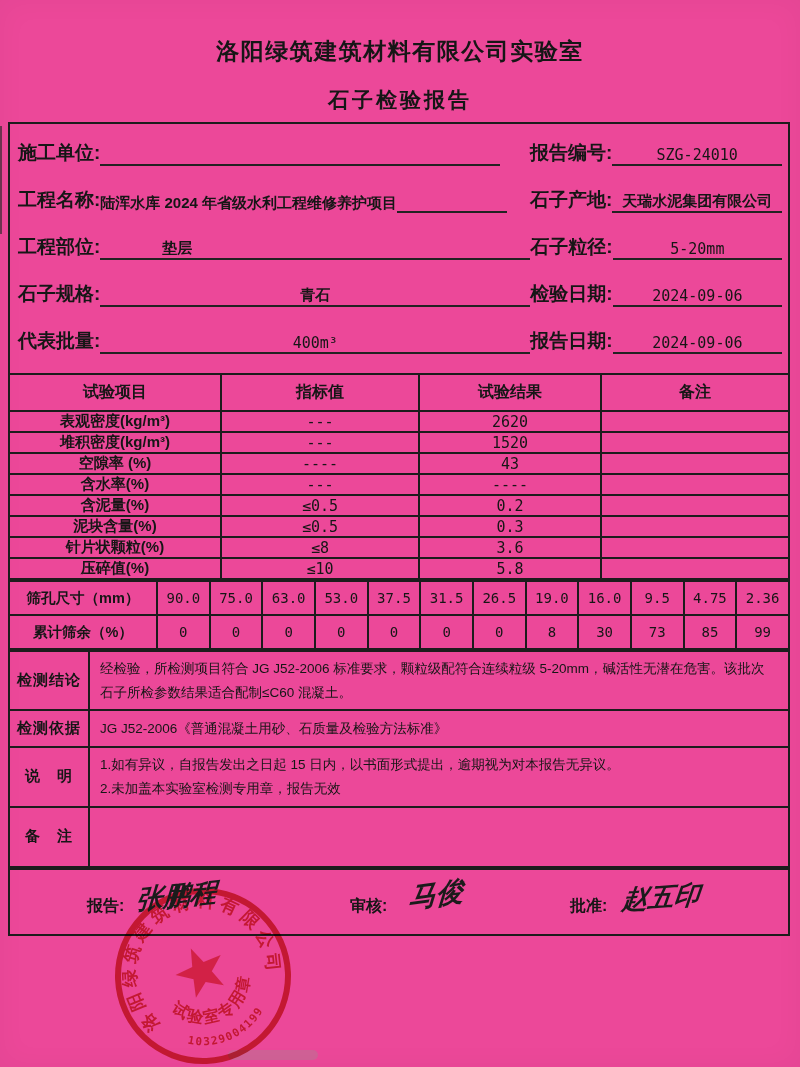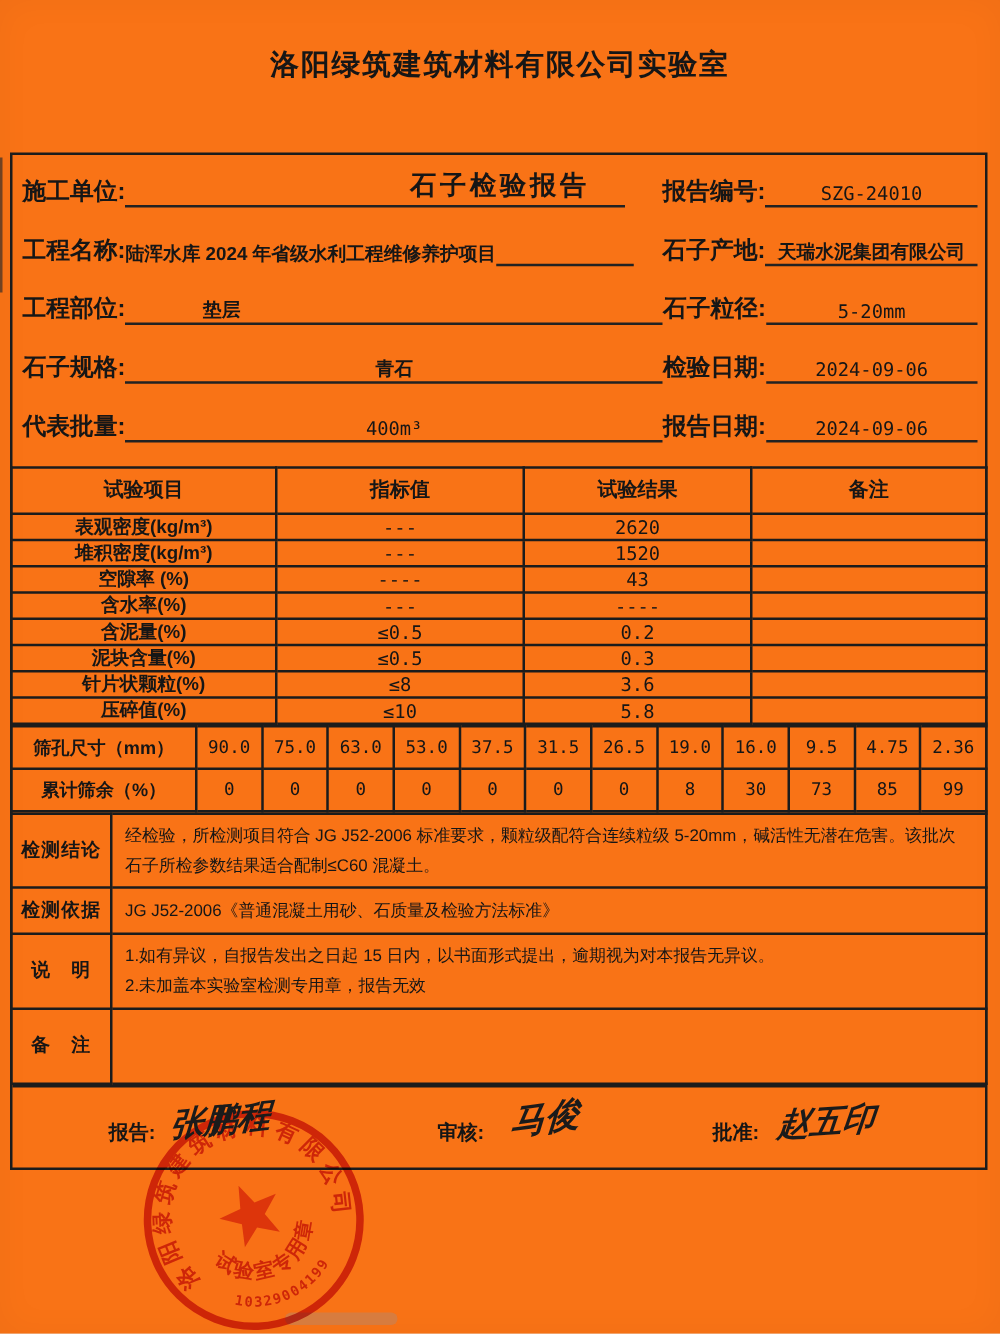--- a/index.html
+++ b/index.html
@@ -1,25 +1,25 @@
 <!DOCTYPE html>
 <html><head>
 <meta charset="utf-8">
 <style>
   * { margin:0; padding:0; box-sizing:border-box; }
   body { background:#e8e8e8; font-family:"Liberation Sans", sans-serif; }
   .page {
     position:relative; width:800px; height:1067px; margin:0 auto;
-    background:#f97316; color:#161616; overflow:hidden;
+    background:#ec4899; color:#161616; overflow:hidden;
     box-shadow: inset 0 0 30px rgba(0,0,0,0.04);
   }
   .title1 { position:absolute; top:36px; left:0; width:100%; text-align:center;
             font-size:23px; font-weight:bold; letter-spacing:1.5px; }
   .title2 { position:absolute; top:86px; left:0; width:100%; text-align:center;
-            font-size:21px; font-weight:bold; letter-spacing:3px;margin-top:48px; }
+            font-size:21px; font-weight:bold; letter-spacing:3px; }
   .scan-edge { position:absolute; left:0; top:126px; width:2px; height:108px; background:#2a2a2a; opacity:.65; }
 
   .formbox { position:absolute; left:8px; top:122px; width:782px; border:2px solid #1c1c1c; }
 
   
   .info { padding:8px 6px 6px 8px; }
   .irow { display:flex; height:47px; align-items:center; }
   .lpair { flex:1; display:flex; align-items:flex-end; padding-bottom:6px; }
   .rpair { width:252px; display:flex; align-items:flex-end; padding-bottom:6px; }
   .lbl  { font-weight:bold; font-size:19px; white-space:nowrap; }

